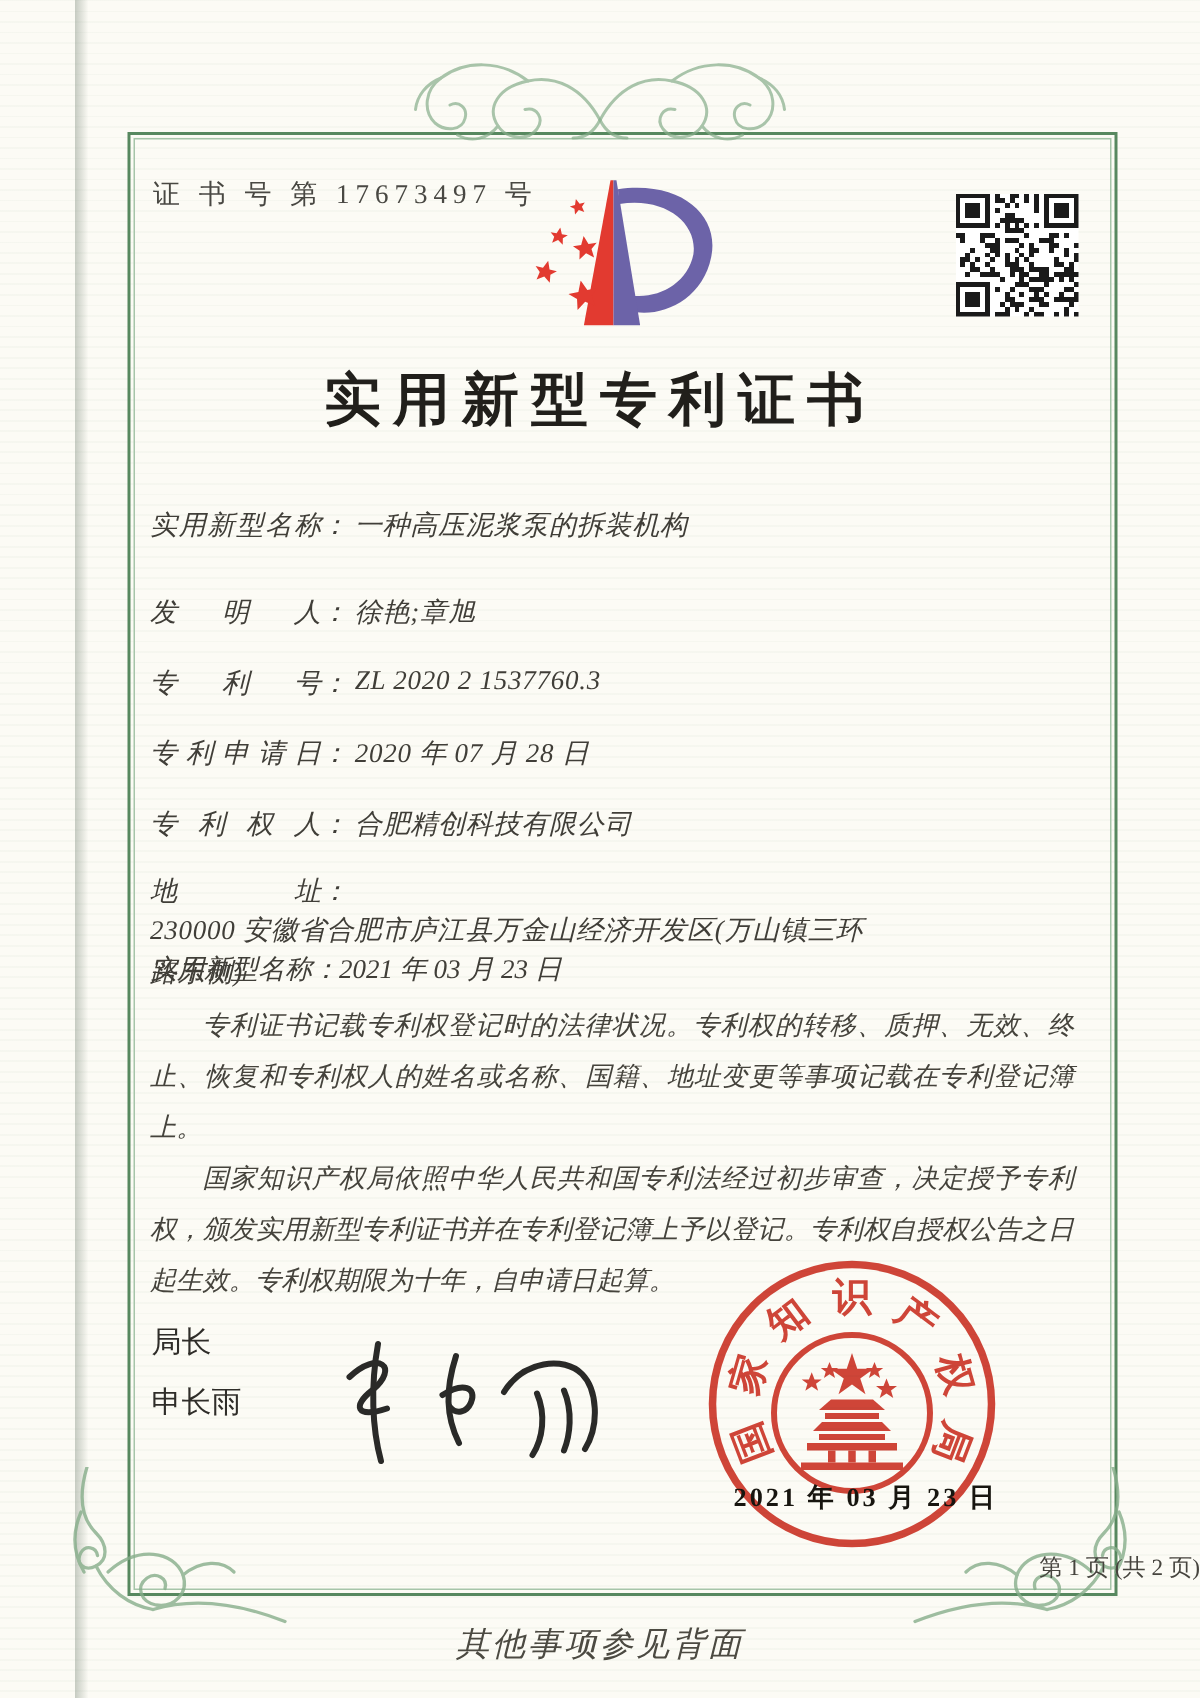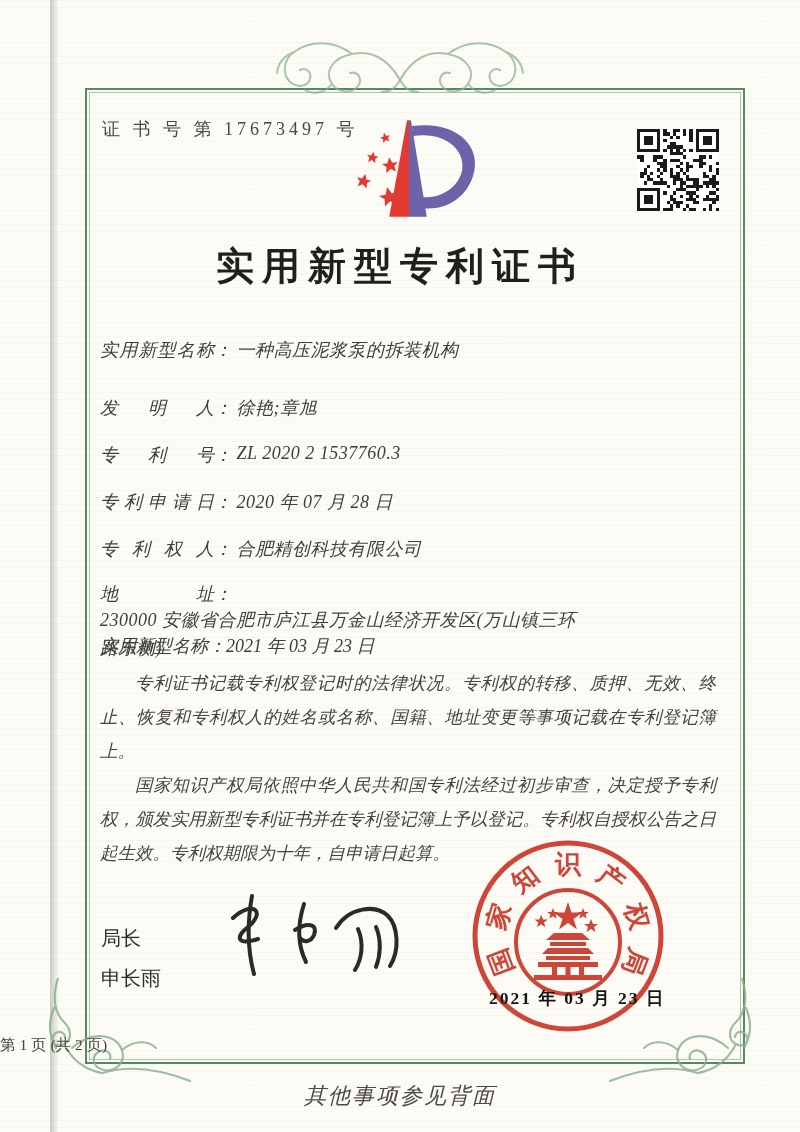--- a/index.html
+++ b/index.html
@@ -29,26 +29,26 @@
   .frow{position:absolute;left:100px;right:86px;font-size:18px;color:#403e38;font-style:italic;}
   .flabel{display:inline-block;width:114px;text-align:justify;text-align-last:justify;
     text-justify:inter-character;vertical-align:top;}
   .fcolon{vertical-align:top;}
   .fvalue{vertical-align:top;letter-spacing:.5px;}
   .fvalue.wrap{display:inline-block;width:492px;line-height:28px;}
   .grant2{position:absolute;left:322px;top:0;}
   .body-text{position:absolute;left:100px;right:84px;top:666px;
     font-size:17.5px;line-height:34px;font-style:italic;color:#45433c;text-align:justify;}
   .body-text p{text-indent:2em;}
-  .officer{position:absolute;left:101px;top:918px;font-size:20px;color:#2f2d29;line-height:40px;}
+  .officer{position:absolute;left:101px;top:875px;font-size:20px;color:#2f2d29;line-height:40px;}
   .signature{position:absolute;left:216px;top:876px;width:200px;height:112px;}
   .seal{position:absolute;left:468px;top:836px;width:200px;height:200px;mix-blend-mode:multiply;opacity:.93;}
   .seal-date{position:absolute;left:489px;top:986px;font-size:17.5px;font-weight:600;
     letter-spacing:2px;color:#17150f;}
-  .page-info{position:absolute;left:0;top:1035px;width:100%;text-align:left;font-size:15.5px;color:#46443e;}
+  .page-info{position:absolute;left:0;top:1035px;width:100%;text-align:right;font-size:15.5px;color:#46443e;}
   .footer-note{position:absolute;left:0;top:1081px;width:100%;text-align:center;
     font-size:22px;font-style:italic;color:#4c4a42;letter-spacing:2px;}
   svg text{font-family:"Liberation Serif","DejaVu Serif",serif;}
 </style>
 </head>
 <body>
 
 <div class="scan-edge"></div>
 
 <div class="frame">

